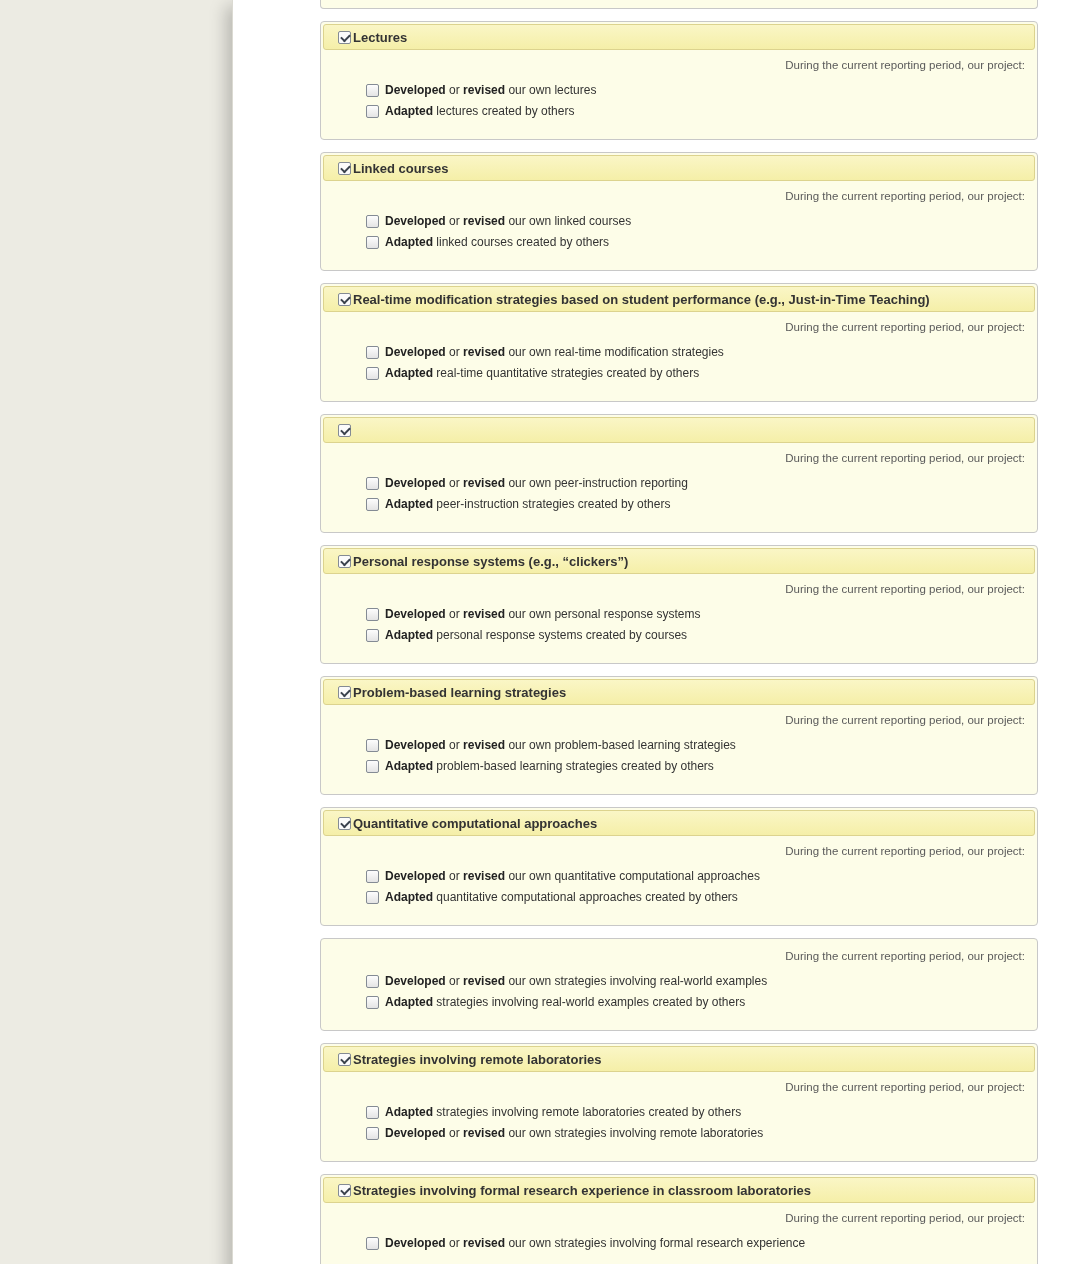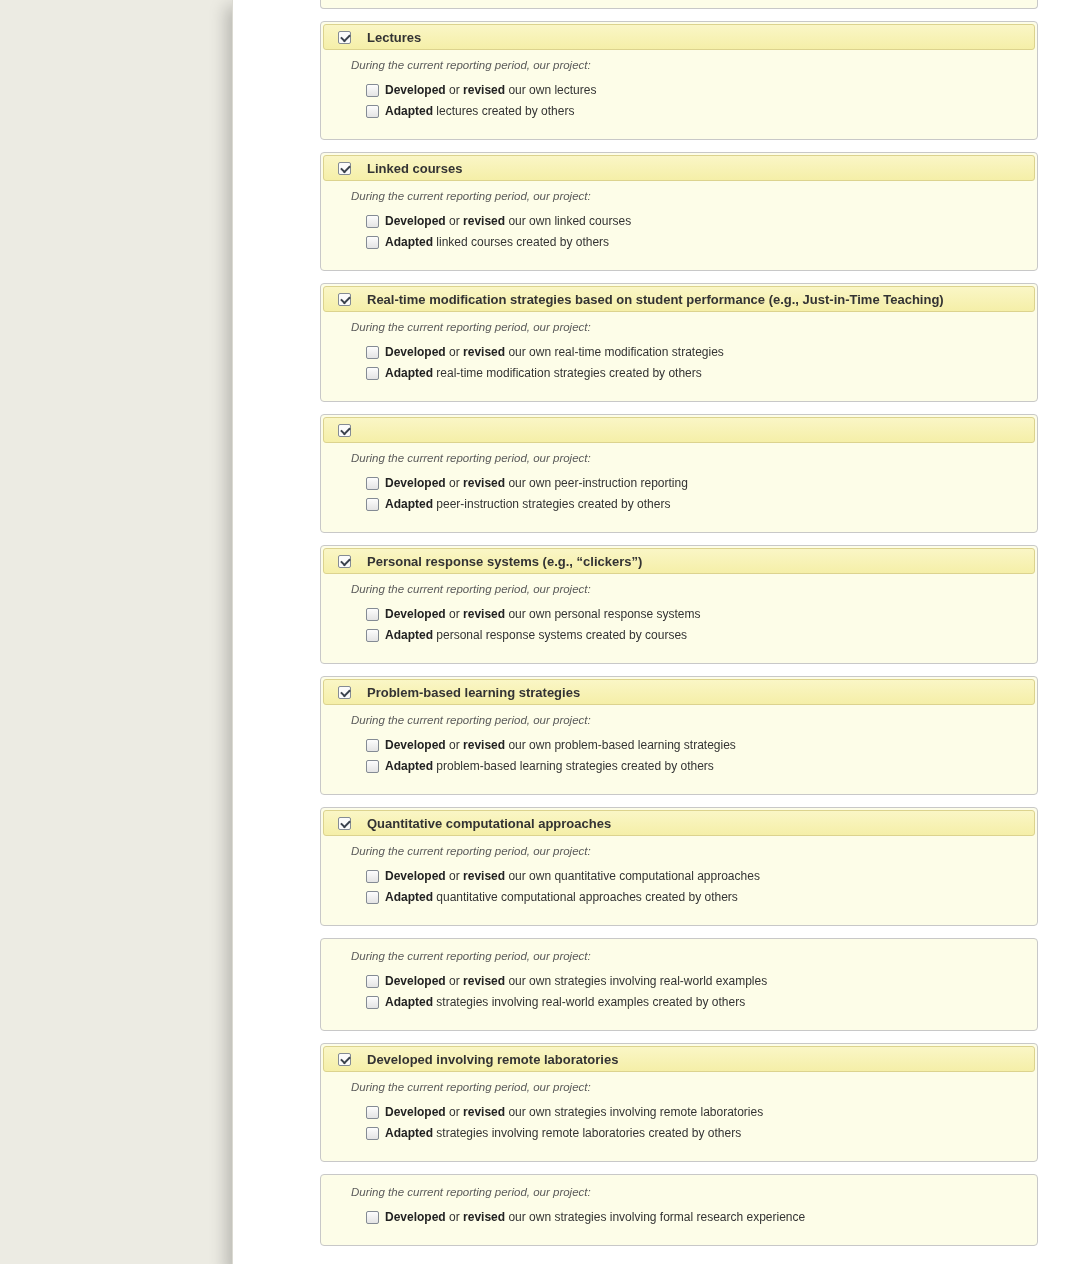--- a/index.html
+++ b/index.html
@@ -35,34 +35,34 @@
     border-radius:0 0 4px 4px;
     margin-bottom:12px;
   }
   .panel-header {
     height:26px;
     background:linear-gradient(180deg,#FAF6C6,#F5EFA8);
     border:1px solid #DCD38E;
     border-radius:3px;
     display:flex;
     align-items:center;
-    gap:16px;
+    gap:2px;
     padding-left:14px;
   }
   .panel-title {
     font-size:13px;
     font-weight:bold;
     color:#333333;
   }
   .panel-body { padding:9px 10px 0 28px; }
   .instruction {
-    font-style:italic;
     color:#5A5A5A;
     font-size:11.5px;
     margin-bottom:12px;
+    text-align:right;
   }
   .option-row {
     display:flex;
     align-items:center;
     gap:6px;
     margin:0 0 7px 15px;
     font-size:12px;
     color:#333333;
   }
   .option-label b { color:#222222; }
@@ -136,21 +136,21 @@
         <span class="panel-title">Real-time modification strategies based on student performance (e.g., Just-in-Time Teaching)</span>
       </div>
       <div class="panel-body">
         <div class="instruction">During the current reporting period, our project:</div>
         <div class="option-row">
           <span class="cb"></span>
           <span class="option-label"><b>Developed</b><span> or </span><b>revised</b><span> our own real-time modification strategies</span></span>
         </div>
         <div class="option-row">
           <span class="cb"></span>
-          <span class="option-label"><b>Adapted</b><span> real-time modification strategies created by others</span></span>
+          <span class="option-label"><b>Adapted</b><span> real-time quantitative strategies created by others</span></span>
         </div>
       </div>
     </section>
 
     <section class="panel">
       <div class="panel-header">
         <span class="cb checked"></span>
       </div>
       <div class="panel-body">
         <div class="instruction">During the current reporting period, our project:</div>
@@ -229,36 +229,40 @@
         <div class="option-row">
           <span class="cb"></span>
           <span class="option-label"><b>Adapted</b><span> strategies involving real-world examples created by others</span></span>
         </div>
       </div>
     </section>
 
     <section class="panel">
       <div class="panel-header">
         <span class="cb checked"></span>
-        <span class="panel-title">Developed involving remote laboratories</span>
-      </div>
-      <div class="panel-body">
-        <div class="instruction">During the current reporting period, our project:</div>
+        <span class="panel-title">Strategies involving remote laboratories</span>
+      </div>
+      <div class="panel-body">
+        <div class="instruction">During the current reporting period, our project:</div>
+        <div class="option-row">
+          <span class="cb"></span>
+          <span class="option-label"><b>Adapted</b><span> strategies involving remote laboratories created by others</span></span>
+        </div>
         <div class="option-row">
           <span class="cb"></span>
           <span class="option-label"><b>Developed</b><span> or </span><b>revised</b><span> our own strategies involving remote laboratories</span></span>
         </div>
-        <div class="option-row">
-          <span class="cb"></span>
-          <span class="option-label"><b>Adapted</b><span> strategies involving remote laboratories created by others</span></span>
-        </div>
-      </div>
-    </section>
-
-    <section class="panel">
+      </div>
+    </section>
+
+    <section class="panel">
+      <div class="panel-header">
+        <span class="cb checked"></span>
+        <span class="panel-title">Strategies involving formal research experience in classroom laboratories</span>
+      </div>
       <div class="panel-body">
         <div class="instruction">During the current reporting period, our project:</div>
         <div class="option-row">
           <span class="cb"></span>
           <span class="option-label"><b>Developed</b><span> or </span><b>revised</b><span> our own strategies involving formal research experience</span></span>
         </div>
 
       </div>
     </section>
 

